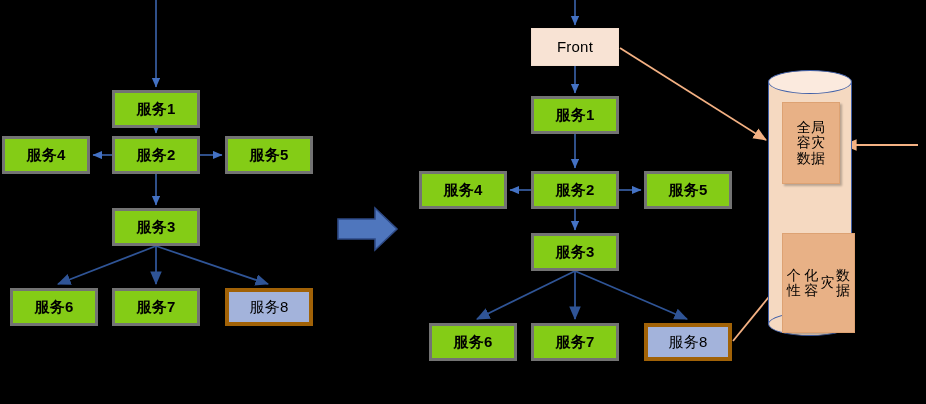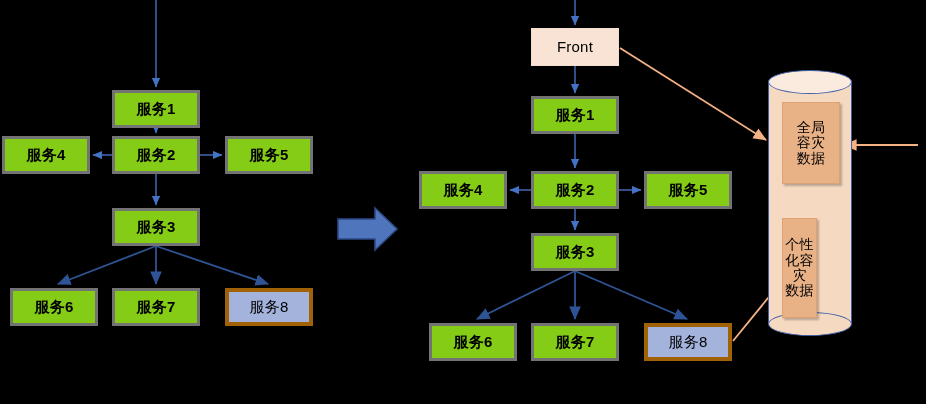--- a/index.html
+++ b/index.html
@@ -198,20 +198,20 @@
     <div class="cyl-bottom" style="top:242px;"></div>
     <div class="cyl-top" style="top:0px;"></div>
   </div>
 
   <div class="node orange-box" style="left:782px; top:102px; width:58px; height:82px; flex-direction:column; justify-content:center;">
     <span>全局</span>
     <span>容灾</span>
     <span>数据</span>
   </div>
 
-  <div class="node orange-box" style="left:782px; top:218px; width:35px; height:100px; flex-direction:column; justify-content:center;">
+  <div class="node orange-box" style="left:782px; top:233px; width:73px; height:100px; flex-direction:row; justify-content:center;">
     <span>个性</span>
     <span>化容</span>
     <span>灾</span>
     <span>数据</span>
   </div>
 
 </div>
 
 </body></html>

